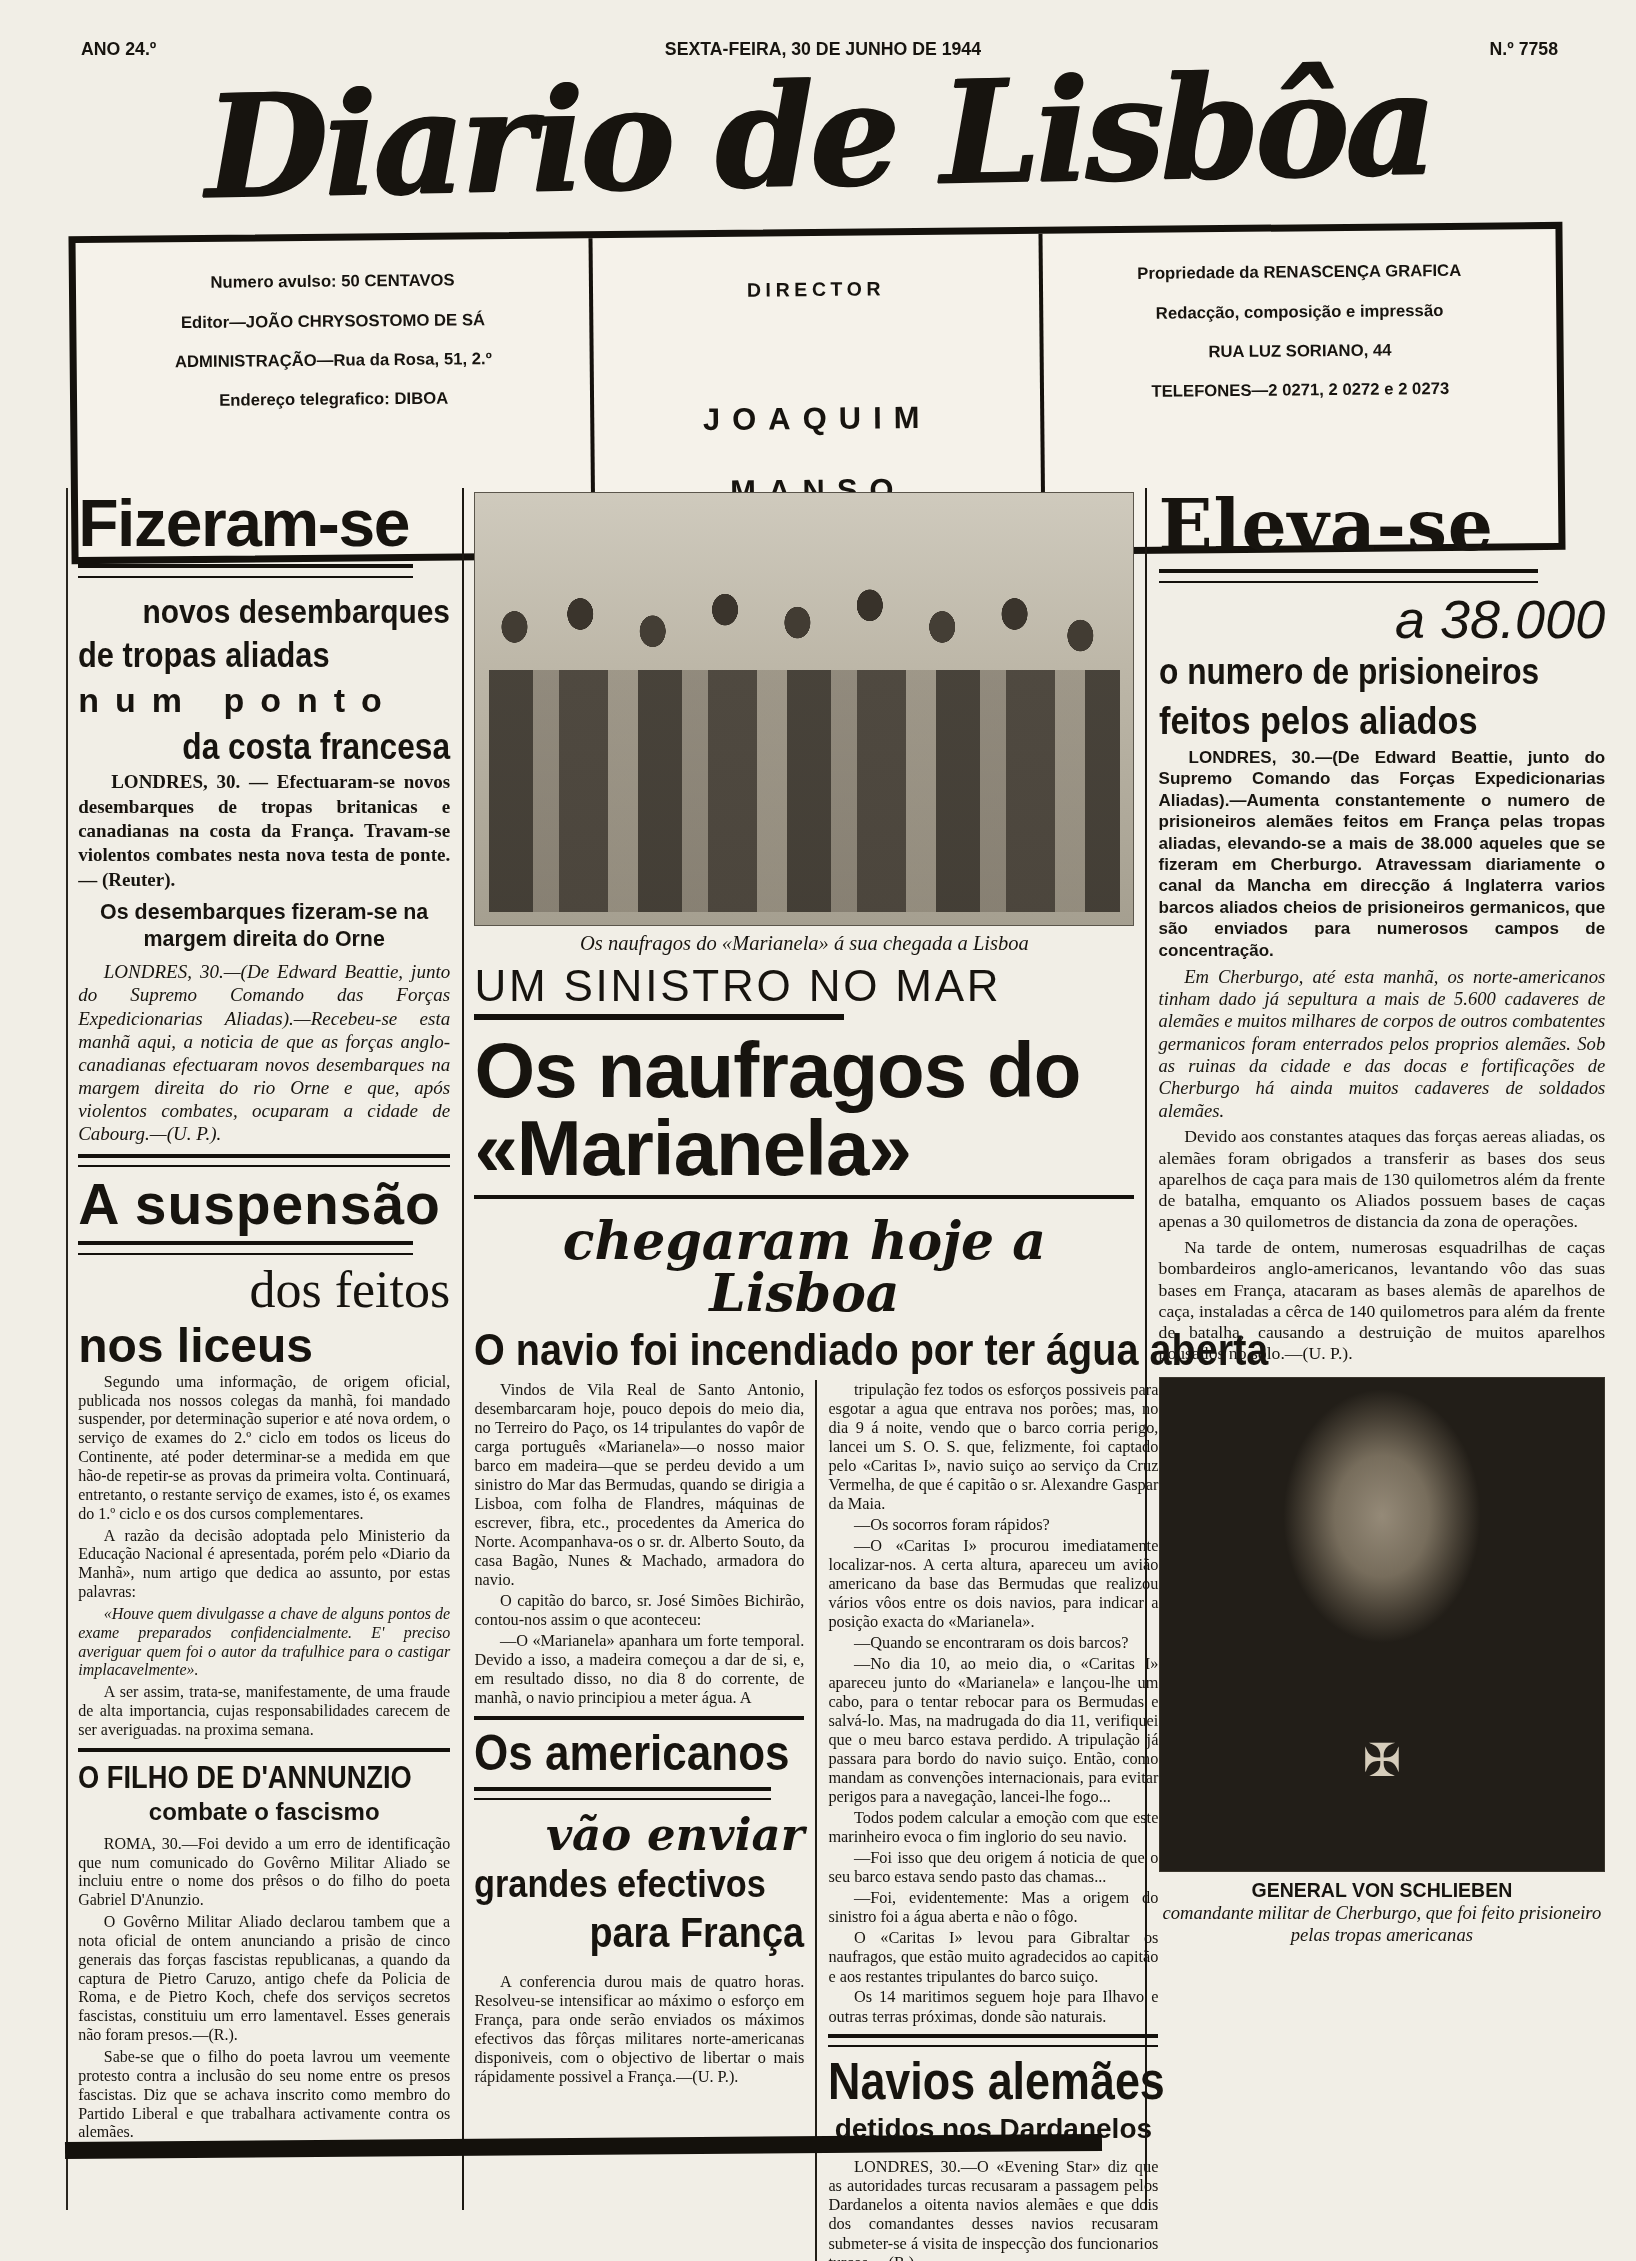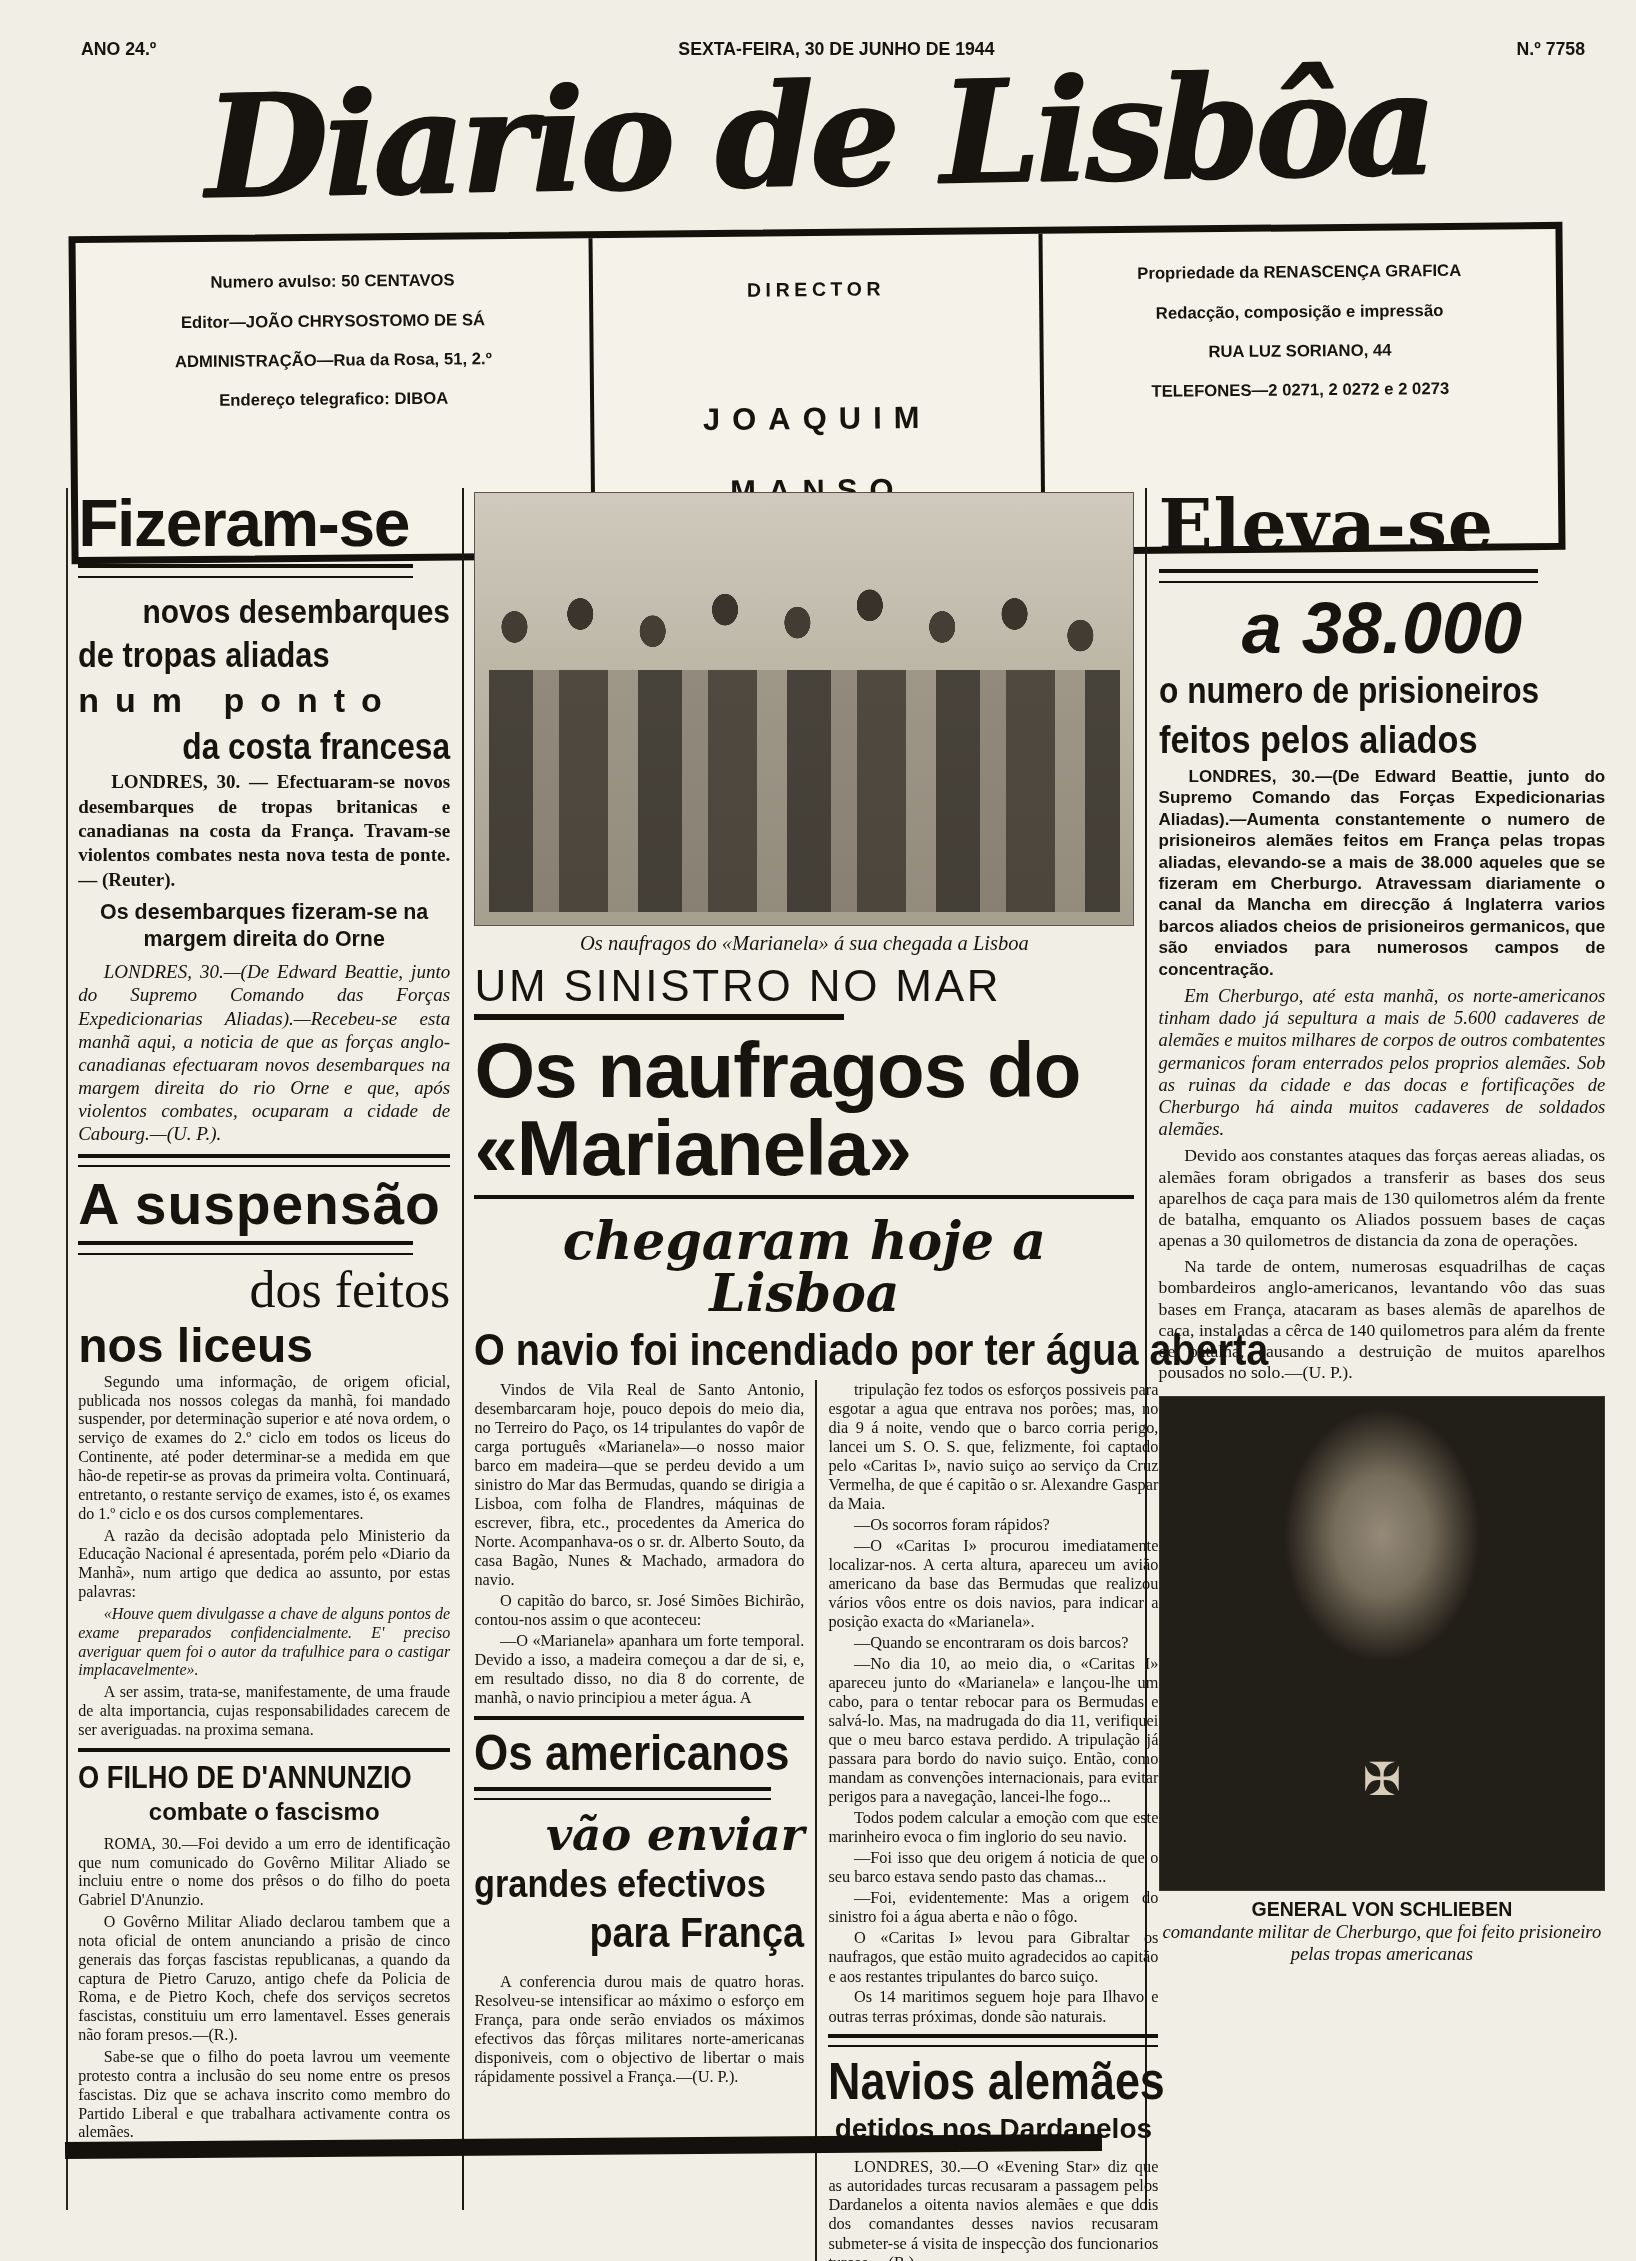--- a/index.html
+++ b/index.html
@@ -10,21 +10,21 @@
   .center{text-align:center;} .right{text-align:right;} 
   p{margin:0 0 4.6px;text-align:justify;text-indent:25.6px;}
   .cond{display:block;transform:scaleX(0.88);transform-origin:left center;white-space:nowrap;}
   .cond.right{transform-origin:right center;}
   .rule2{height:7.4px;border-top:4.6px solid #14110c;border-bottom:2.3px solid #14110c;margin:8.4px 0;}
   .rule1{border-top:4.2px solid #14110c;margin:8.4px 0;}
   .w85{width:85%;} .w90{width:90%;}
 
   
   .topline{display:flex;justify-content:space-between;align-items:flex-end;
-           padding:39px 51px 0 81px;font-size:17.7px;}
+           padding:39px 78px 0 81px;font-size:17.7px;}
   
   .mast-title{font-family:"DejaVu Serif",serif;font-weight:bold;font-style:italic;
       font-size:142px;line-height:0.95;text-align:center;margin:8.4px 56px 0 56px;
       letter-spacing:-4.6px;transform:rotate(-1.1deg);
       text-shadow:1.9px 0 0 #17140f,0.9px 0.9px 0 #17140f;}
   .mast-box{margin:26px 72px 0 70px;border:7.4px solid #14110c;background:#f5f2ea;
       display:flex;transform:rotate(-0.55deg);}
   .mast-cell{flex:1.05;padding:21.4px 18.6px;font-size:16.7px;line-height:2.35;text-align:center;}
   .mast-cell.mid{flex:0.9;border-left:4.6px solid #14110c;border-right:4.6px solid #14110c;}
   .dir-label{font-size:19.5px;letter-spacing:4.6px;margin-top:9.3px;}
@@ -101,22 +101,22 @@
   .am-bold2{font-family:"Liberation Sans",sans-serif;font-weight:bold;font-size:43px;
             line-height:1.2;margin-bottom:13px;}
   .hl-navios{font-family:"Liberation Sans",sans-serif;font-weight:bold;font-size:51px;
              margin:1.9px 0 0;line-height:1;}
   .navios-sub{font-family:"Liberation Sans",sans-serif;font-weight:bold;font-size:28px;
               margin:6.5px 0 12px;}
 
   
   .hl-eleva{font-family:"DejaVu Serif",serif;font-weight:bold;font-size:71px;margin:0;
             line-height:1;letter-spacing:0.9px;}
-  .hl-38{font-family:"Liberation Sans",sans-serif;font-weight:bold;font-style:italic;
-         font-size:72px;text-align:center;line-height:1.05;}
+  .hl-38{font-family:"Liberation Sans",sans-serif;font-weight:normal;font-style:italic;
+         font-size:54px;text-align:right;line-height:1.05;}
   .hl-num{font-family:"Liberation Sans",sans-serif;font-weight:bold;font-size:36px;
           line-height:1.35;}
   .hl-feitos{font-family:"Liberation Sans",sans-serif;font-weight:bold;font-size:39px;line-height:1.3;}
   .hl-cherb{font-family:"Liberation Sans",sans-serif;font-weight:bold;font-size:45px;
             line-height:1.25;margin:0 0 12px 33px;}
   .rp-bold p{font-family:"Liberation Sans",sans-serif;font-weight:bold;font-size:17px;
              line-height:1.26;text-indent:30px;}
   .rp-ital p{font-style:italic;font-size:18.6px;line-height:1.2;}
   .rp p{font-size:17.7px;line-height:1.2;}
   .photo-portrait{position:relative;height:493px;margin-top:12px;border:1.4px solid #3a352c;

